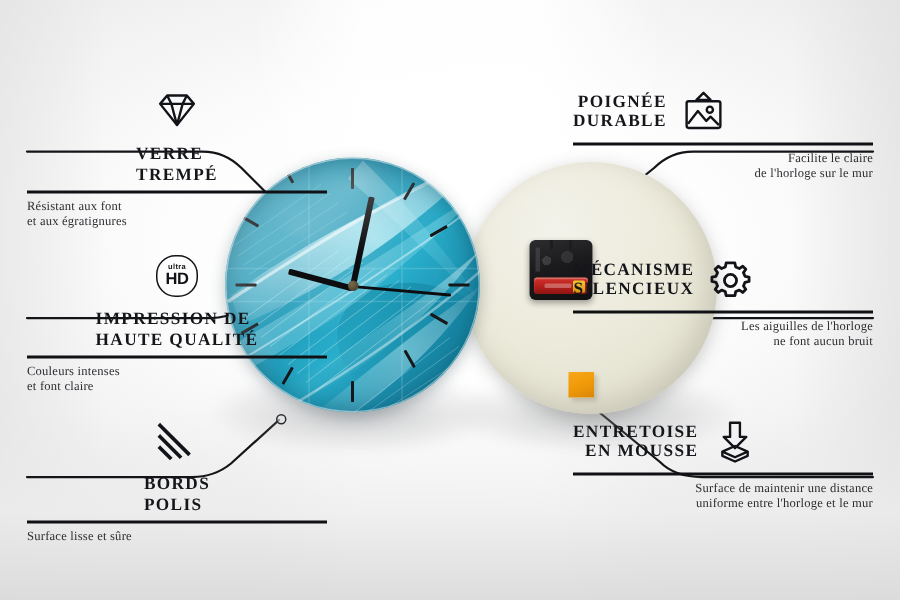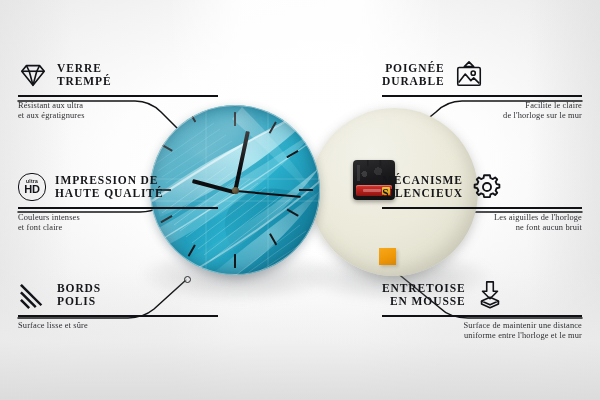--- a/index.html
+++ b/index.html
@@ -54,20 +54,21 @@
     width: 200px;
   }
   .feature.left  { text-align: left; }
   .feature.right { text-align: right; }
 
   .feat-head {
     display: flex;
     align-items: center;
     gap: 9px;
     min-height: 34px;
+    flex-direction: column;
   }
   .feature.right .feat-head { flex-direction: row-reverse; justify-content: flex-end; }
 
   .feat-title {
     font-family: "Liberation Serif", serif;
     font-weight: bold;
     font-size: 11.5px;
     line-height: 13.5px;
     letter-spacing: .9px;
     color: #15161a;
@@ -432,21 +433,21 @@
           <path d="M4,12 L9,6 L23,6 L28,12 L16,27 Z"></path>
           <path d="M4,12 L28,12"></path>
           <path d="M9,6 L12,12 L16,27"></path>
           <path d="M23,6 L20,12 L16,27"></path>
         </g>
       </svg>
       <div class="feat-title">VERRE
 TREMPÉ</div>
     </div>
     <div class="feat-rule"></div>
-    <div class="feat-desc">Résistant aux ultra
+    <div class="feat-desc">Résistant aux font
 et aux égratignures</div>
   </div>
 
   <div class="feature left" style="left:18px; top:170px;">
     <div class="feat-head">
       <div class="hd-badge">
         <span class="hd-ultra">ultra</span>
         <span class="hd-hd">HD</span>
       </div>
       <div class="feat-title">IMPRESSION DE

